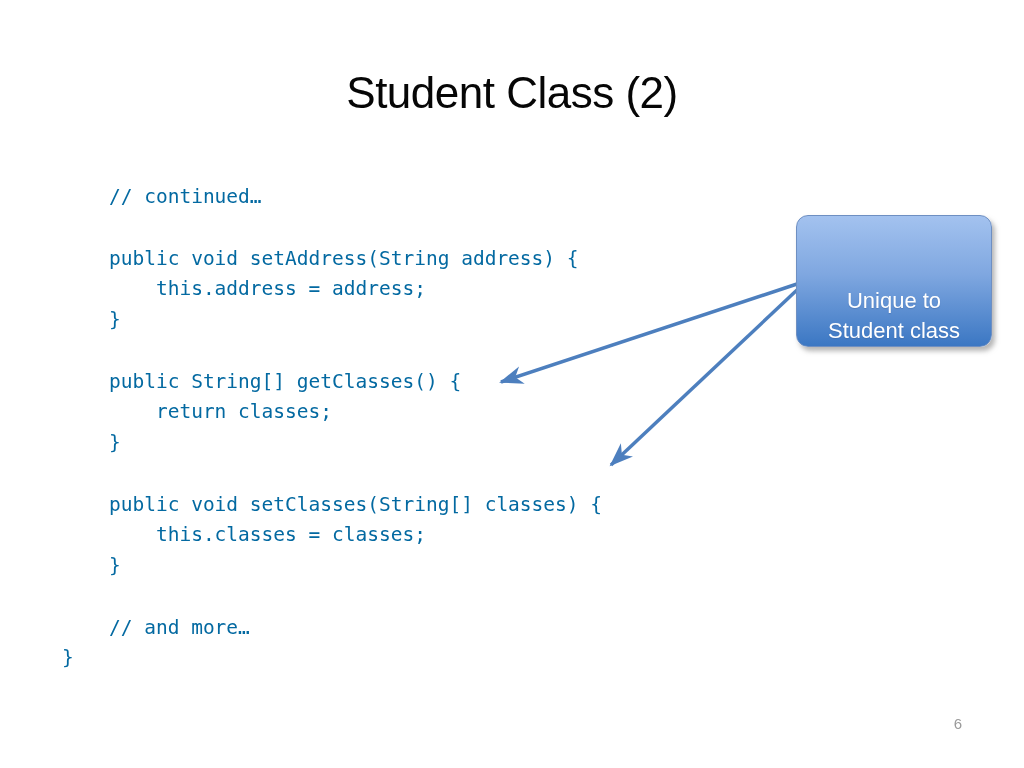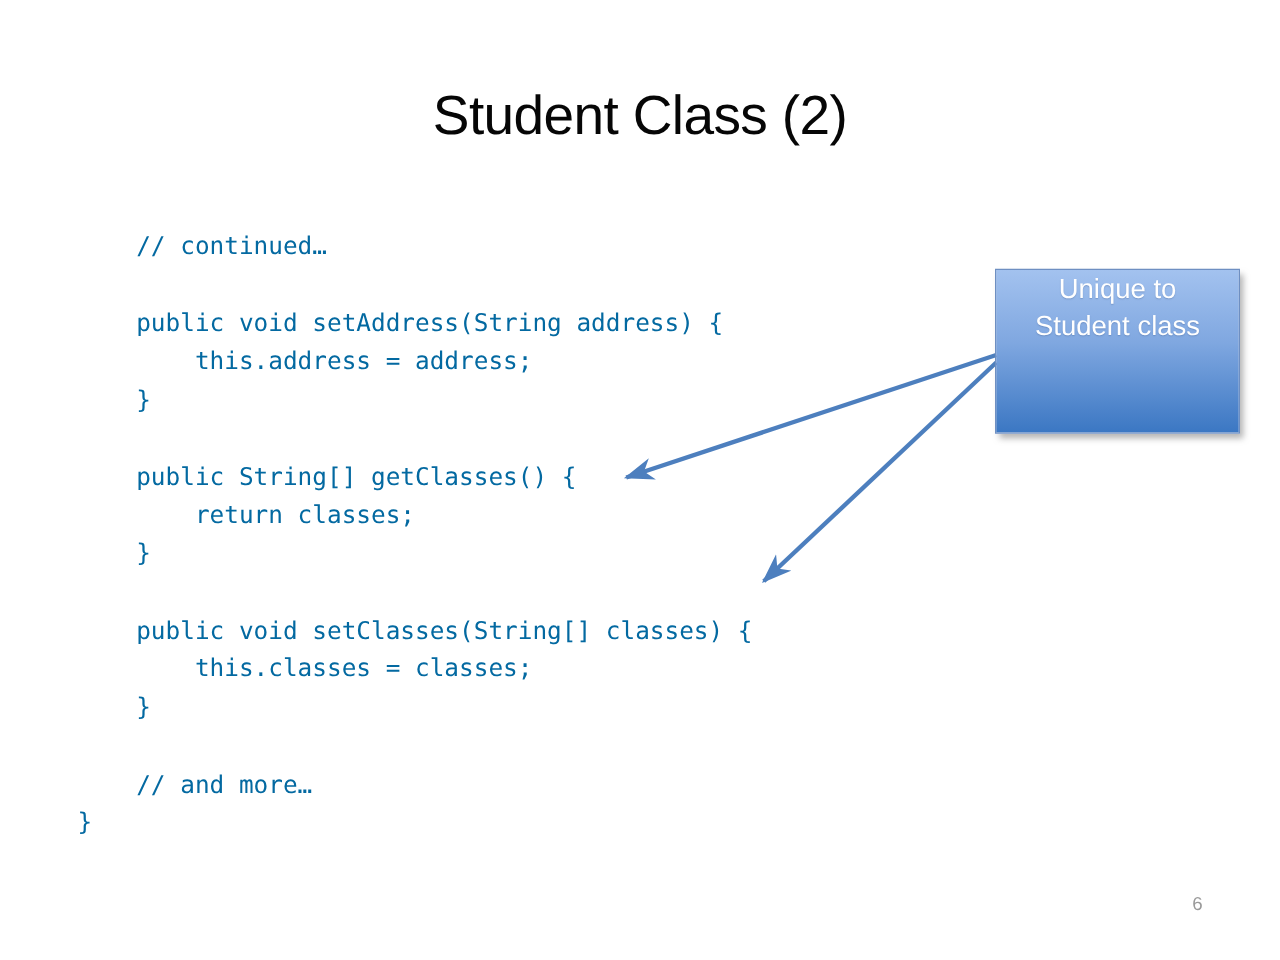--- a/index.html
+++ b/index.html
@@ -41,24 +41,24 @@
     pointer-events: none;
   }
   .callout {
     position: absolute;
     left: 796px;
     top: 215px;
     width: 196px;
     height: 132px;
     box-sizing: border-box;
     border: 1px solid #6e8fc2;
-    border-radius: 0;
+    border-radius: 12px;
     box-shadow: 3px 4px 5px rgba(120, 120, 120, 0.55);
     display: flex;
-    align-items: flex-start;
+    align-items: flex-end;
     justify-content: center;
     text-align: center;
     font-size: 22px;
     line-height: 30px;
     color: #ffffff;
     text-shadow: 0 1px 1px rgba(60, 90, 140, 0.35);
   }
   .callout span { display: block; padding: 0 14px; }
   .page-number {
     position: absolute;

